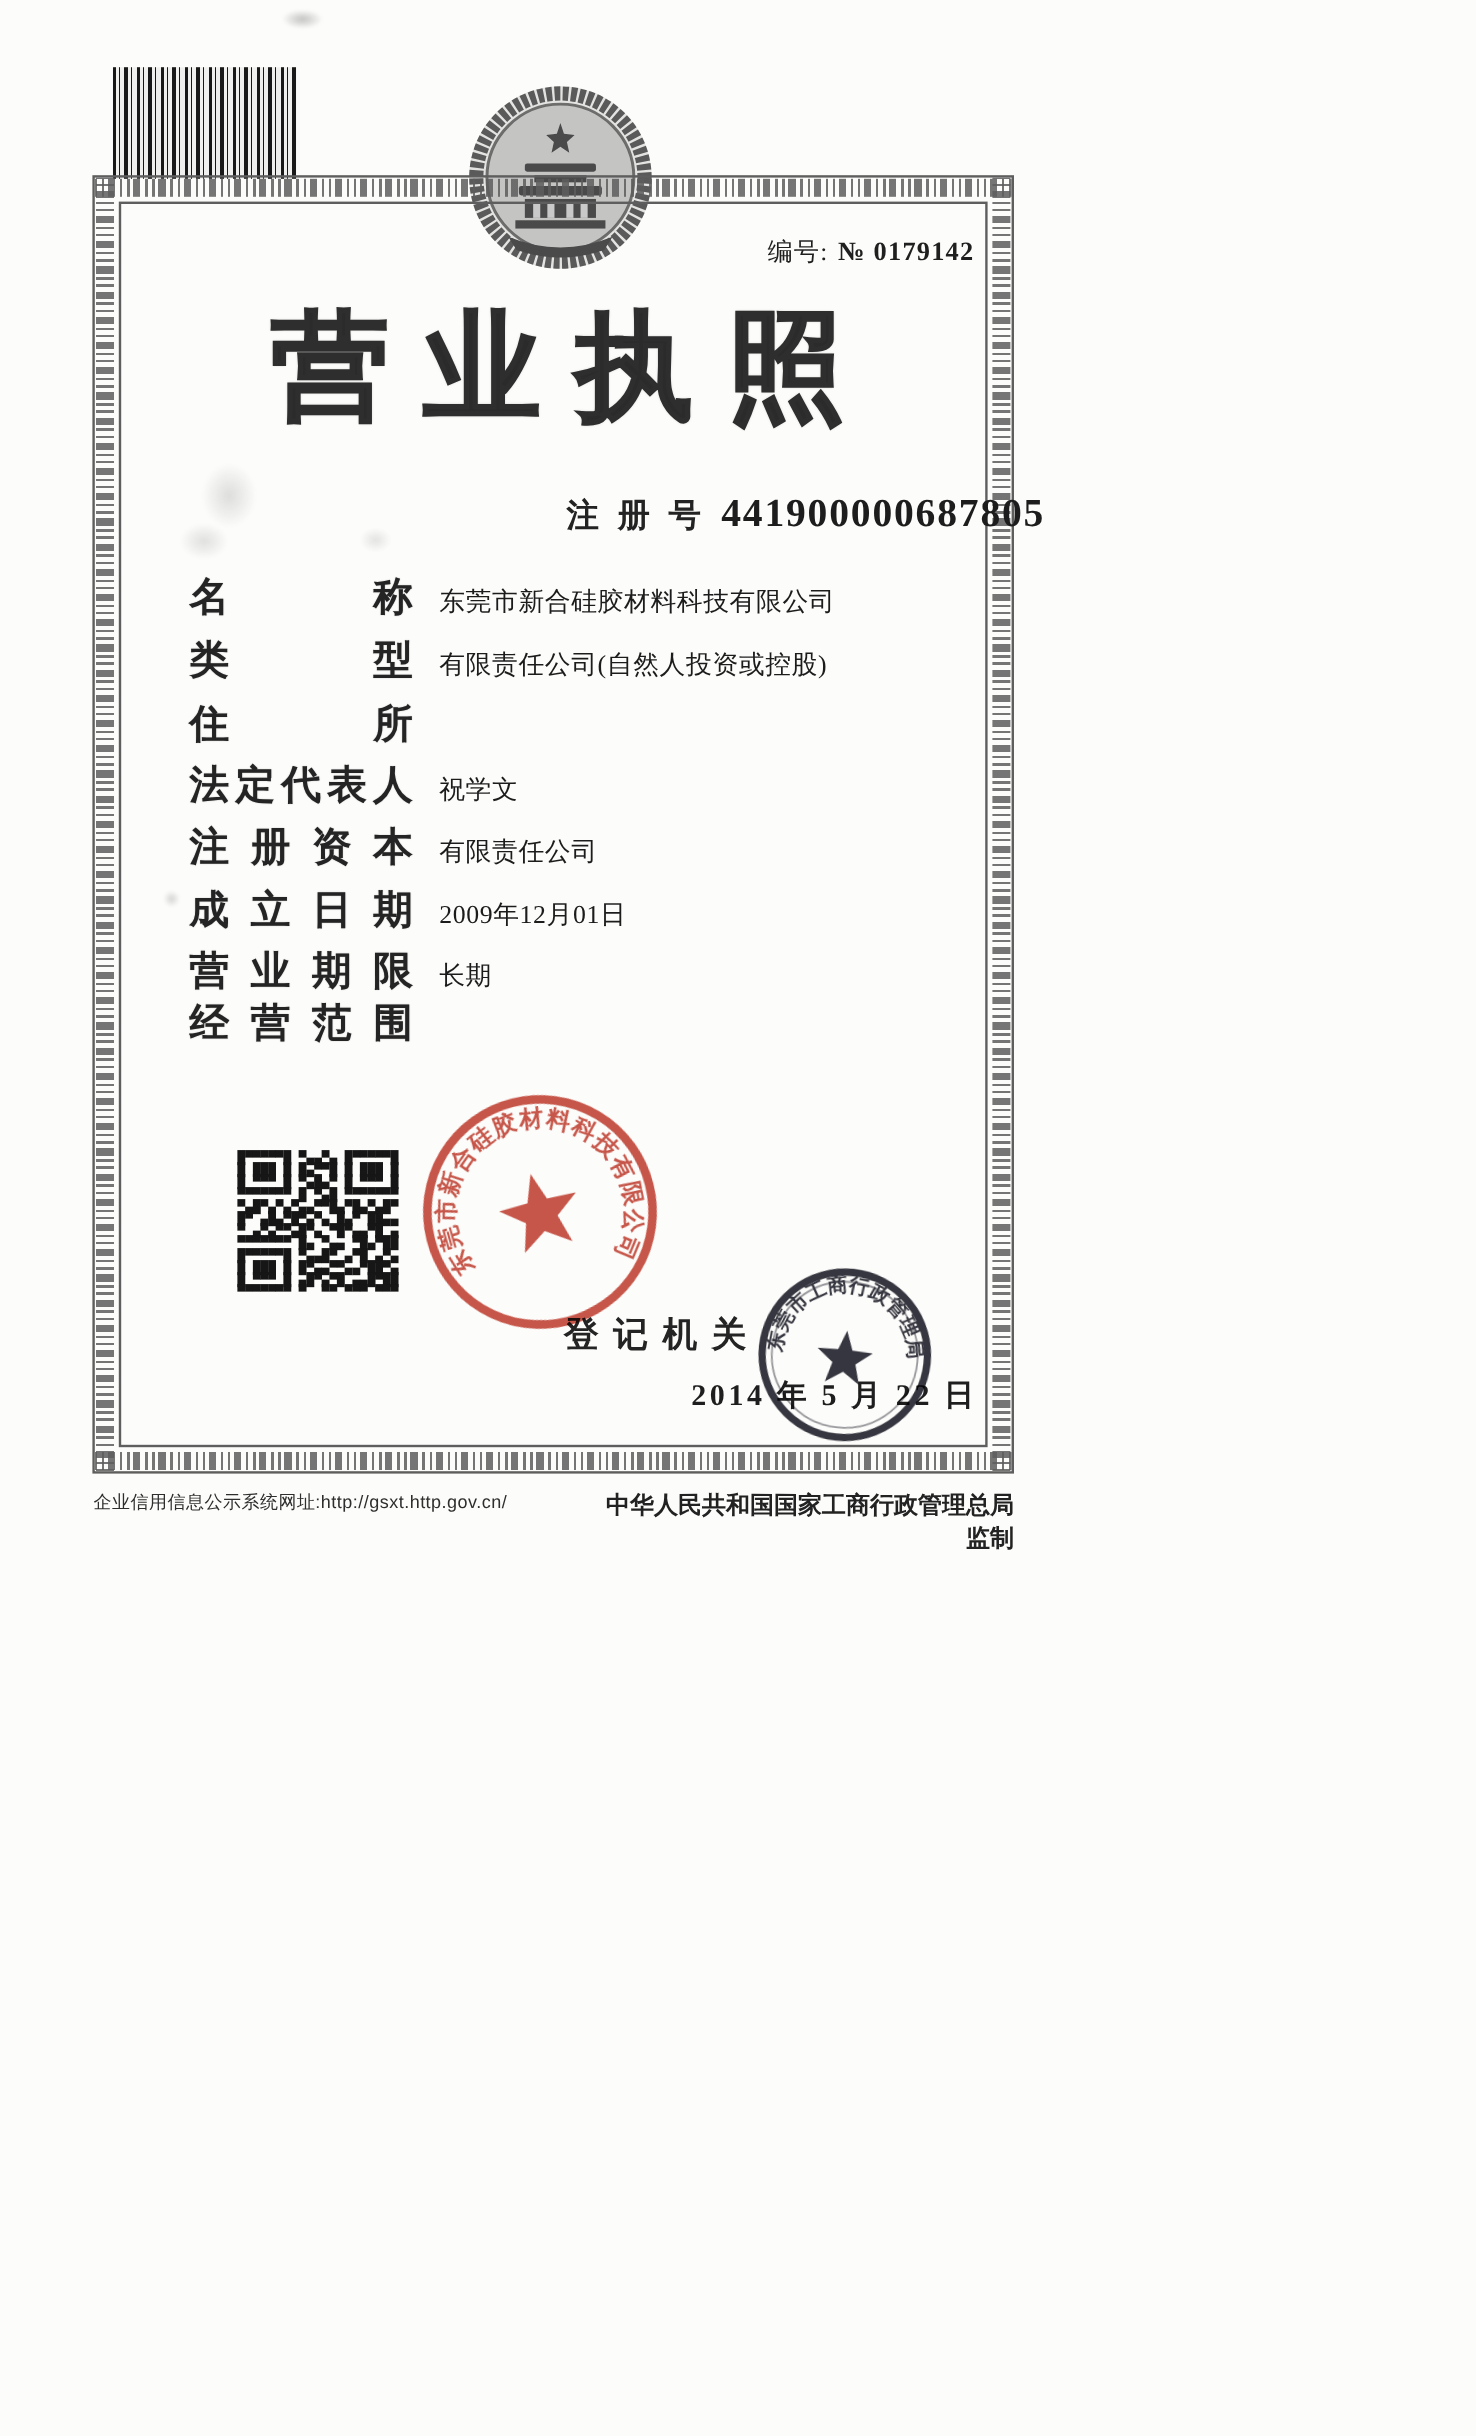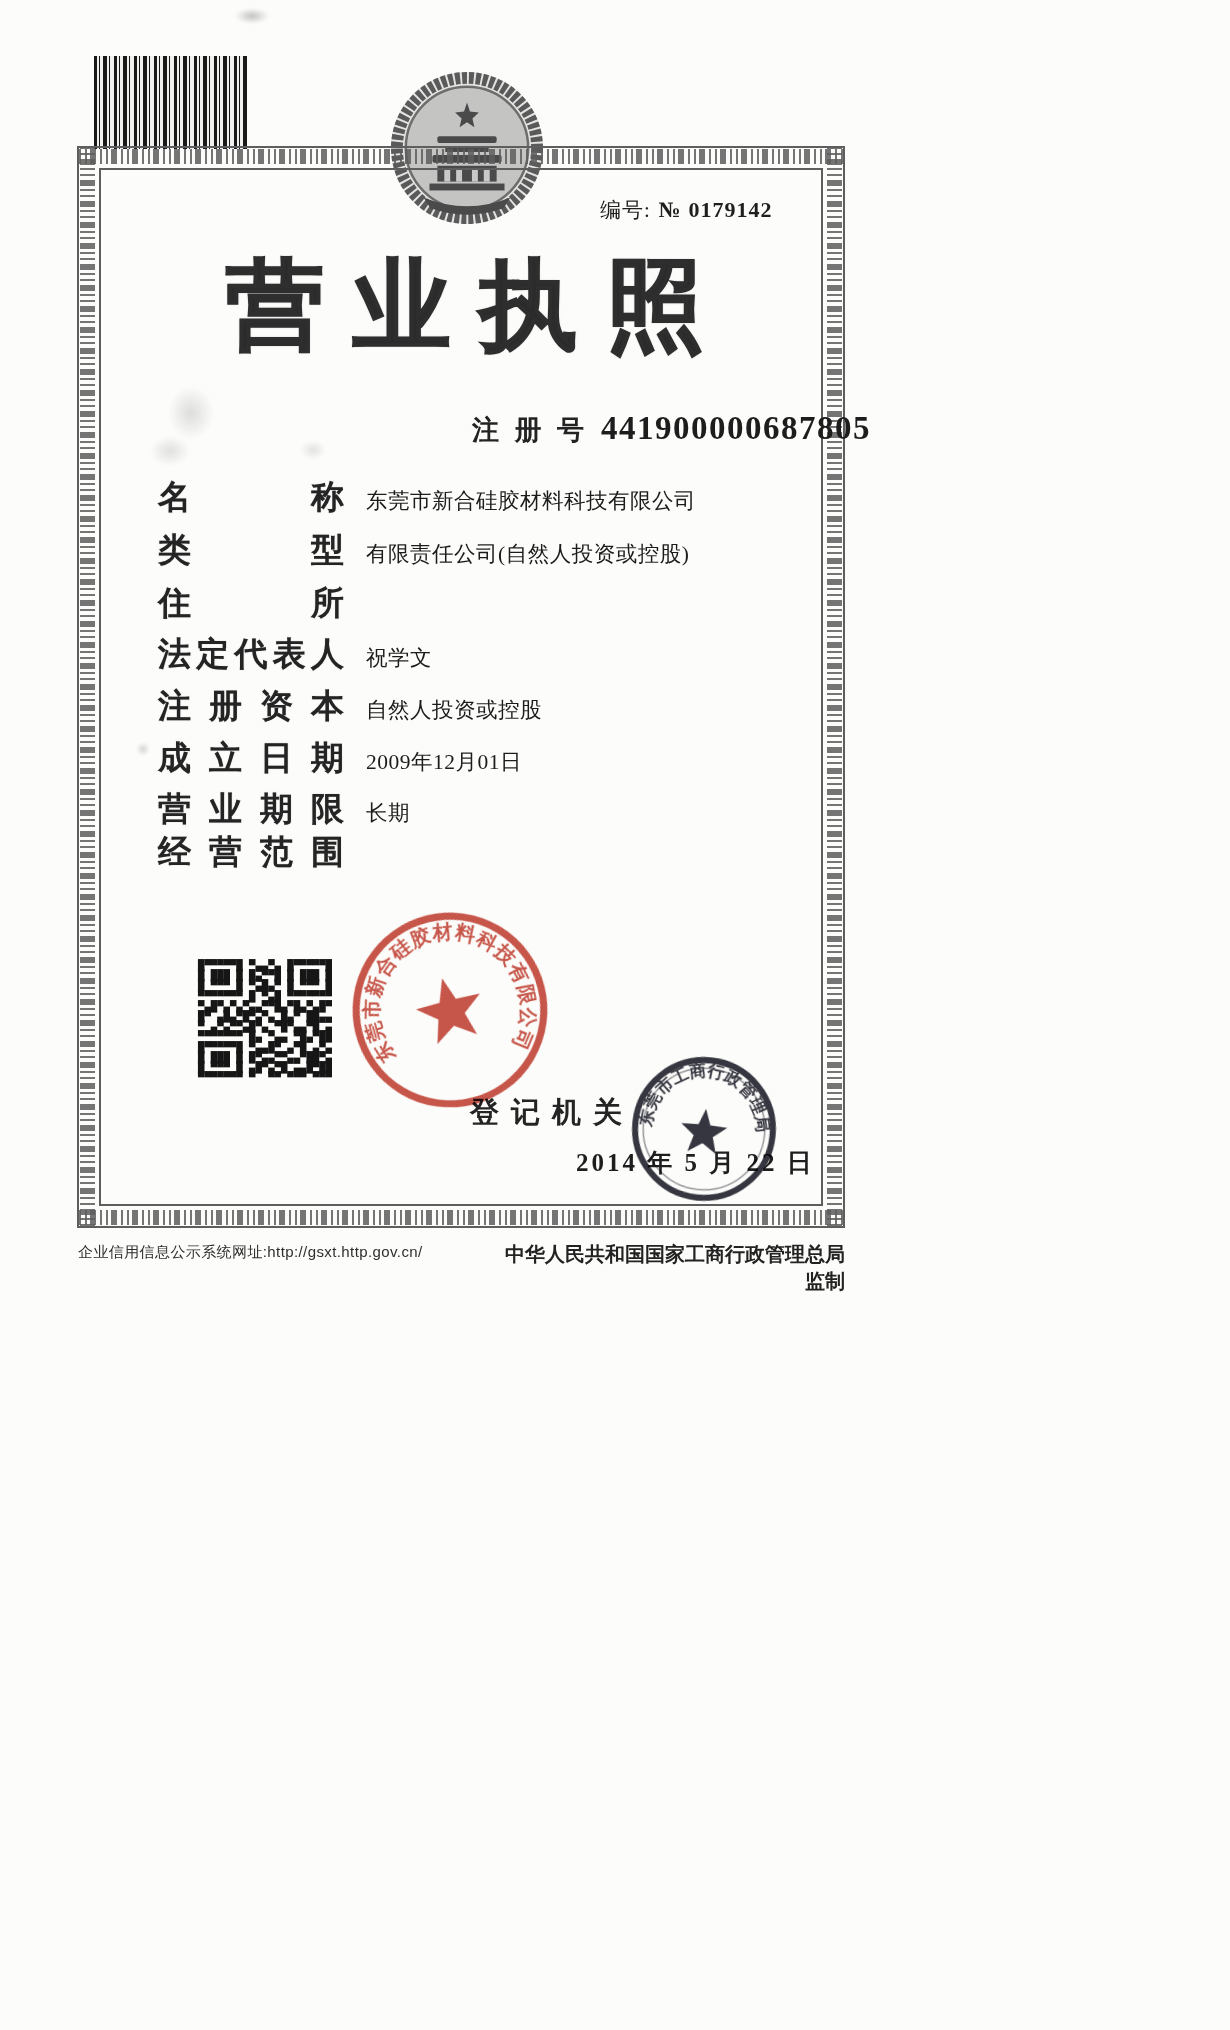--- a/index.html
+++ b/index.html
@@ -39,21 +39,21 @@
   .band-top { top:1px; } .band-bottom { bottom:1px; }
   .band-v { top:0; bottom:0; width:15px;
     background:repeating-linear-gradient(0deg,
       #5d5d5d 0 2px, transparent 2px 6px,
       #5d5d5d 6px 8px, transparent 8px 11px,
       #5d5d5d 11px 17px, transparent 17px 21px); }
   .band-left { left:1px; } .band-right { right:1px; }
   .frame-inner { position:absolute; inset:20px; border:2px solid #5e5e5e; }
 
   
-  .serial { position:absolute; left:600px; top:196px; width:212px; 
+  .serial { position:absolute; left:600px; top:196px; width:212px; text-align:right;
     font-family:"Liberation Serif", serif; font-size:21px; color:#1f1f1f; letter-spacing:1px; }
   .serial .num { font-size:22px; font-weight:700; margin-left:8px; }
 
   
   .title { position:absolute; left:226px; top:252px; width:478px;
     display:flex; justify-content:space-between;
     font-size:98px; font-weight:900; line-height:1.1; color:#2b2b2b;
     -webkit-text-stroke:1.5px #2e2e2e; text-shadow:0 0 2px rgba(40,40,40,.5); }
 
   
@@ -183,21 +183,21 @@
       </span>
     <span class="field-value">祝学文</span>
   </div>
   <div class="field-row" style="top:686px;">
     <span class="field-label">
         <span>注</span>
         <span>册</span>
         <span>资</span>
         <span>本</span>
       </span>
-    <span class="field-value">自然人投资或控股</span>
+    <span class="field-value">有限责任公司</span>
   </div>
   <div class="field-row" style="top:738px;">
     <span class="field-label">
         <span>成</span>
         <span>立</span>
         <span>日</span>
         <span>期</span>
       </span>
     <span class="field-value">2009年12月01日</span>
   </div>

